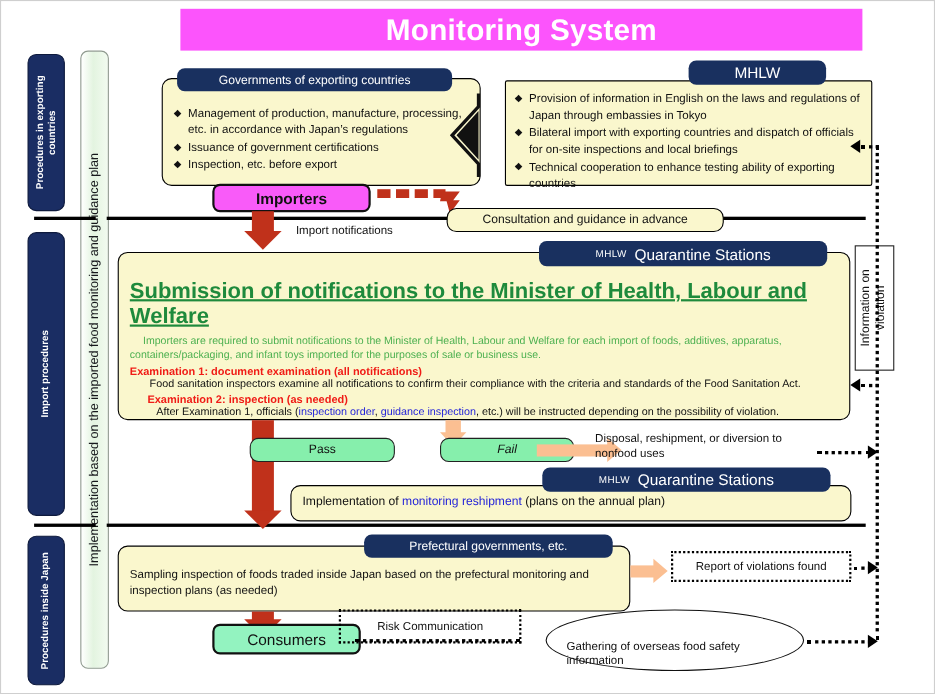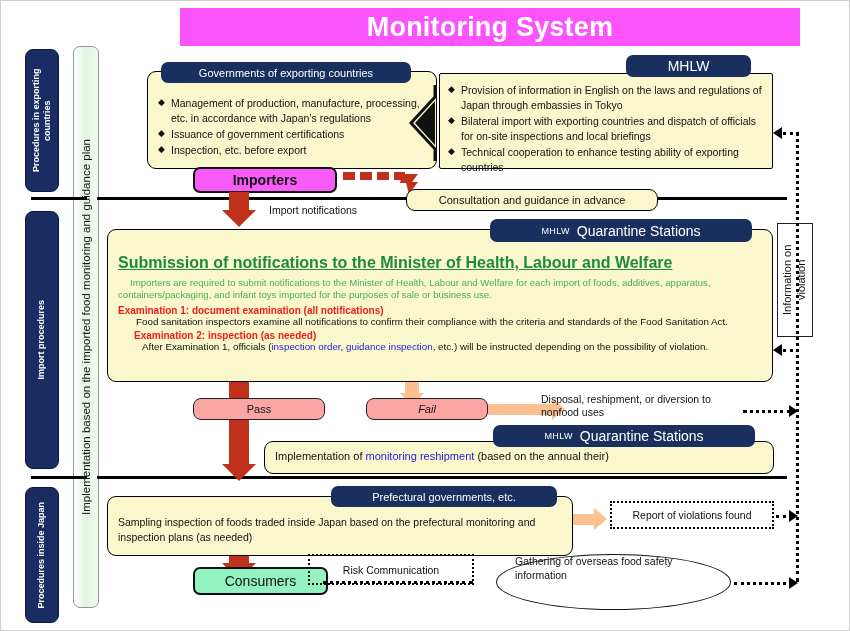--- a/index.html
+++ b/index.html
@@ -15,21 +15,20 @@
   .abs{position:absolute;box-sizing:border-box;}
 
   
   #title-bar{
     left:163px;top:7px;width:620px;height:38px;
     background:#FC54FC;
     color:#ffffff;
     font-size:27px;font-weight:bold;
     display:flex;align-items:center;justify-content:center;
     letter-spacing:.2px;
-    margin-left:16px;
   }
 
   
   .phase-label{
     background:#1A2D63;
     border:1px solid #0e1a3d;
     border-radius:8px;
     color:#ffffff;
     font-size:9px;font-weight:bold;
     display:flex;align-items:center;justify-content:center;
@@ -94,23 +93,23 @@
   }
   #consumers-box{
     left:192px;top:566px;width:135px;height:28px;
     background:#93F3C0;border:2px solid #111;border-radius:7px;
     display:flex;align-items:center;justify-content:center;
     font-size:14px;color:#111;
   }
 
   
   .wbox{
-    background:#fca5a5;border:1.4px solid #222;border-radius:8px;
-    display:flex;align-items:center;justify-content:center;
-    font-size:11px;color:#111;
+    background:#86efac;border:1.4px solid #222;border-radius:8px;
+    display:flex;align-items:center;justify-content:center;
+    font-size:11px;color:#111;margin-left:34px;
   }
 
   
   .dotbox{
     background:transparent;border:2px dotted #000;
     display:flex;align-items:center;justify-content:center;
     font-size:10.5px;color:#111;text-align:center;
   }
 
   
@@ -154,27 +153,27 @@
   #violation-box span{
     writing-mode:vertical-rl;transform:rotate(180deg);
     font-size:11px;line-height:1.25;text-align:center;color:#111;
   }
 
   
   #overseas-ellipse{
     left:495px;top:553px;width:235px;height:56px;
     border:1.6px solid #111;border-radius:50%;
     background:#ffffff;
-    display:flex;align-items:flex-start;padding:0 18px;
+    display:flex;align-items:flex-end;padding:0 18px;
     font-size:10.5px;color:#111;line-height:1.3;
   }
 
   
   .heading-green{
-    color:#1E8A3C;font-size:16px;font-weight:bold;
+    color:#1E8A3C;font-size:20px;font-weight:bold;
     text-decoration:underline;
   }
   .green-txt{color:#4CB050;font-size:9.6px;line-height:1.3;}
   .red-head-txt{color:#F01C16;font-size:10px;font-weight:bold;}
   .blk-txt{color:#111;font-size:9.8px;line-height:1.3;}
   .bluelink{color:#2424D8;}
 
   .free-label{font-size:10.5px;color:#111;line-height:1.25;}
   .ital{font-style:italic;}
 </style>
@@ -213,21 +212,21 @@
   </div>
   <div class="abs navy-tab" style="left:160px;top:61px;width:250px;height:21px;">
     <span>Governments of exporting countries</span>
   </div>
 
   <svg class="abs" style="left:404px;top:82px;width:32px;height:80px;" viewBox="0 0 32 80">
     <polyline points="30,2 30,14 6,40 30,66 30,78" fill="none" stroke="#111" stroke-width="3"></polyline>
     <polygon points="30,18 10,40 30,62" fill="#111"></polygon>
   </svg>
 
-  <div class="abs panel sq" style="left:438px;top:72px;width:334px;height:96px;">
+  <div class="abs panel sq" style="left:458px;top:72px;width:334px;height:96px;">
     <ul class="bullets" style="margin:9px 8px 0 8px;">
       <li>Provision of information in English on the laws and regulations of Japan through embassies in Tokyo</li>
       <li>Bilateral import with exporting countries and dispatch of officials for on-site inspections and local briefings</li>
       <li>Technical cooperation to enhance testing ability of exporting countries</li>
     </ul>
   </div>
   <div class="abs navy-tab" style="left:625px;top:54px;width:125px;height:22px;">
     <span class="lg">MHLW</span>
   </div>
 
@@ -291,21 +290,21 @@
 
   <div class="abs free-label" style="left:540px;top:392px;width:180px;">Disposal, reshipment, or diversion to nonfood uses</div>
 
   <div class="abs navy-tab" style="left:492px;top:424px;width:262px;height:22px;">
     <span class="sm">MHLW</span>
     <span class="lg">Quarantine Stations</span>
   </div>
 
   <div class="abs panel" style="left:263px;top:440px;width:510px;height:33px;">
     <div style="padding:8px 0 0 10px;font-size:11px;color:#111;">
-      <span>Implementation of </span><span class="bluelink">monitoring reshipment</span><span> (based on the annual their)</span>
+      <span>Implementation of </span><span class="bluelink">monitoring reshipment</span><span> (plans on the annual plan)</span>
     </div>
   </div>
 
   <div class="abs panel" style="left:106px;top:495px;width:466px;height:60px;">
     <div style="padding:18px 10px 0 10px;font-size:10.5px;color:#111;line-height:1.45;">Sampling inspection of foods traded inside Japan based on the prefectural monitoring and inspection plans (as needed)</div>
   </div>
   <div class="abs navy-tab" style="left:330px;top:485px;width:226px;height:21px;">
     <span>Prefectural governments, etc.</span>
   </div>
 

